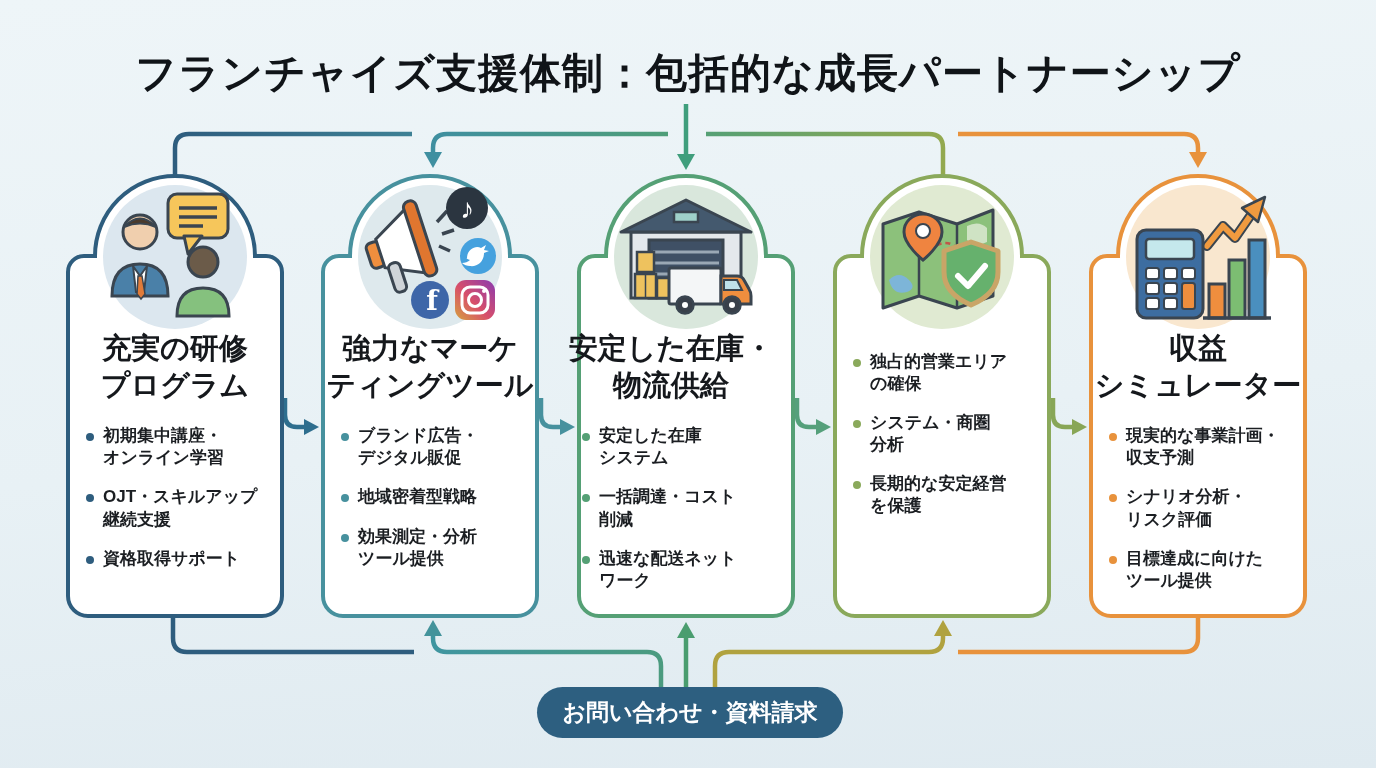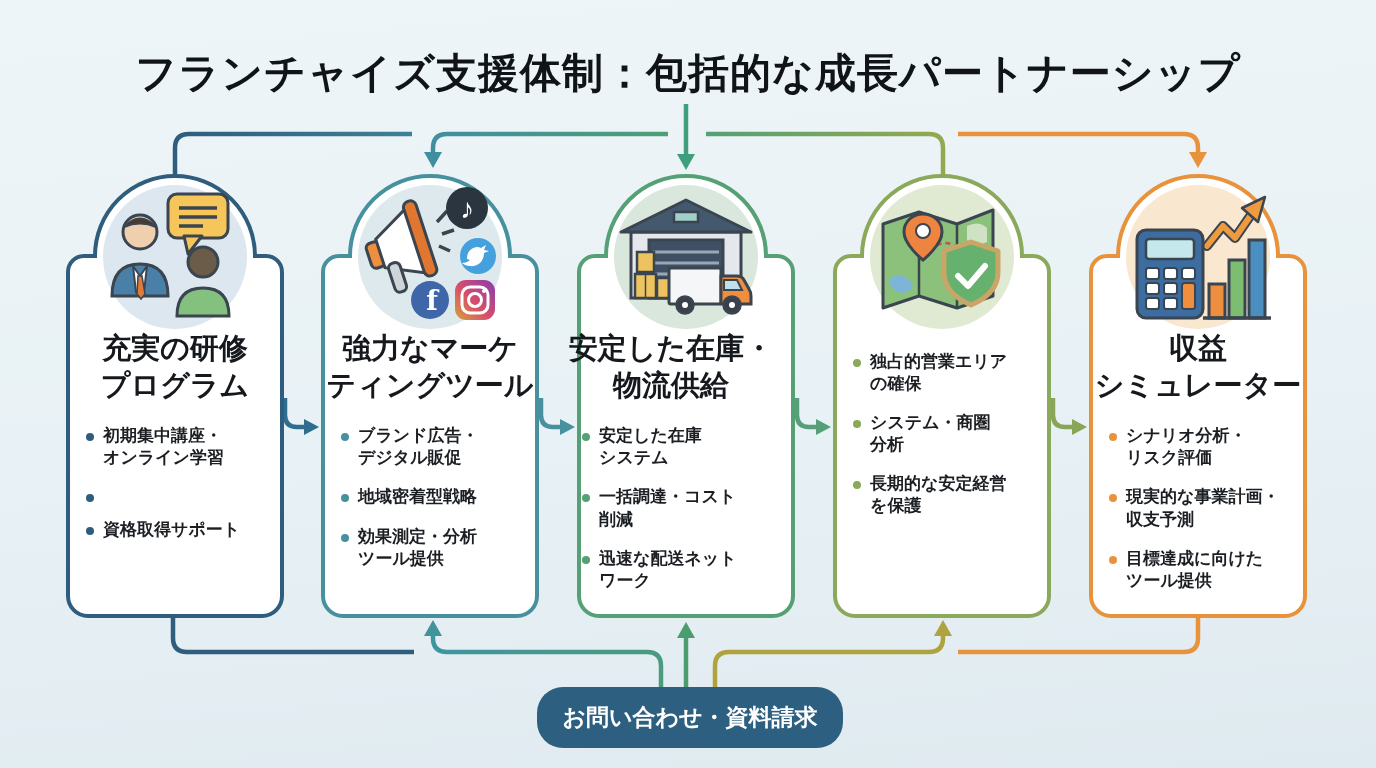--- a/index.html
+++ b/index.html
@@ -19,21 +19,21 @@
     text-align:center;font-size:29px;font-weight:700;line-height:1.28;
     white-space:pre-line;color:#15181c;
   }
   .bullets{list-style:none;margin:21px 0 0 0;padding:0 8px 0 18px;display:flex;flex-direction:column;gap:17px;}
   .bullets li{display:flex;align-items:flex-start;}
   .dot{flex:0 0 8px;width:8px;height:8px;border-radius:50%;margin:8px 9px 0 0;}
   .btxt{font-size:17px;font-weight:700;line-height:1.3;white-space:pre-line;color:#1b1e22;}
   .c1 .dot{background:#2e5d7e;} .c2 .dot{background:#47919e;} .c3 .dot{background:#55a075;}
   .c4 .dot{background:#8aa95b;} .c5 .dot{background:#e8923c;}
   .cta-button{
-    position:absolute;left:537px;top:687px;width:306px;height:61px;
+    position:absolute;left:537px;top:687px;width:306px;height:51px;
     background:#2d5f80;border-radius:26px;border:none;cursor:pointer;
     display:flex;align-items:center;justify-content:center;
     color:#ffffff;font-size:23px;font-weight:700;
     font-family:"Liberation Sans","DejaVu Sans",sans-serif;
     text-align:right;
   }
 </style>
 </head>
 <body>
 
@@ -241,20 +241,22 @@
     <div class="card-title">充実の研修
 プログラム</div>
     <ul class="bullets c1">
       <li>
           <span class="dot"></span>
           <span class="btxt">初期集中講座・
 オンライン学習</span>
         </li>
       <li>
           <span class="dot"></span>
+          <span class="btxt">OJT・スキルアップ
+継続支援</span>
         </li>
       <li>
           <span class="dot"></span>
           <span class="btxt">資格取得サポート</span>
         </li>
     </ul>
   </div>
 
   <div class="card-text" style="left:323px">
     <div class="card-title">強力なマーケ
@@ -318,30 +320,30 @@
         </li>
     </ul>
   </div>
 
   <div class="card-text" style="left:1091px">
     <div class="card-title">収益
 シミュレーター</div>
     <ul class="bullets c5">
       <li>
           <span class="dot"></span>
+          <span class="btxt">現実的な事業計画・
+収支予測</span>
+        </li>
+      <li>
+          <span class="dot"></span>
           <span class="btxt">シナリオ分析・
 リスク評価</span>
         </li>
       <li>
           <span class="dot"></span>
-          <span class="btxt">現実的な事業計画・
-収支予測</span>
-        </li>
-      <li>
-          <span class="dot"></span>
           <span class="btxt">目標達成に向けた
 ツール提供</span>
         </li>
     </ul>
   </div>
 
   <button class="cta-button">お問い合わせ・資料請求</button>
 
 </div>
 

